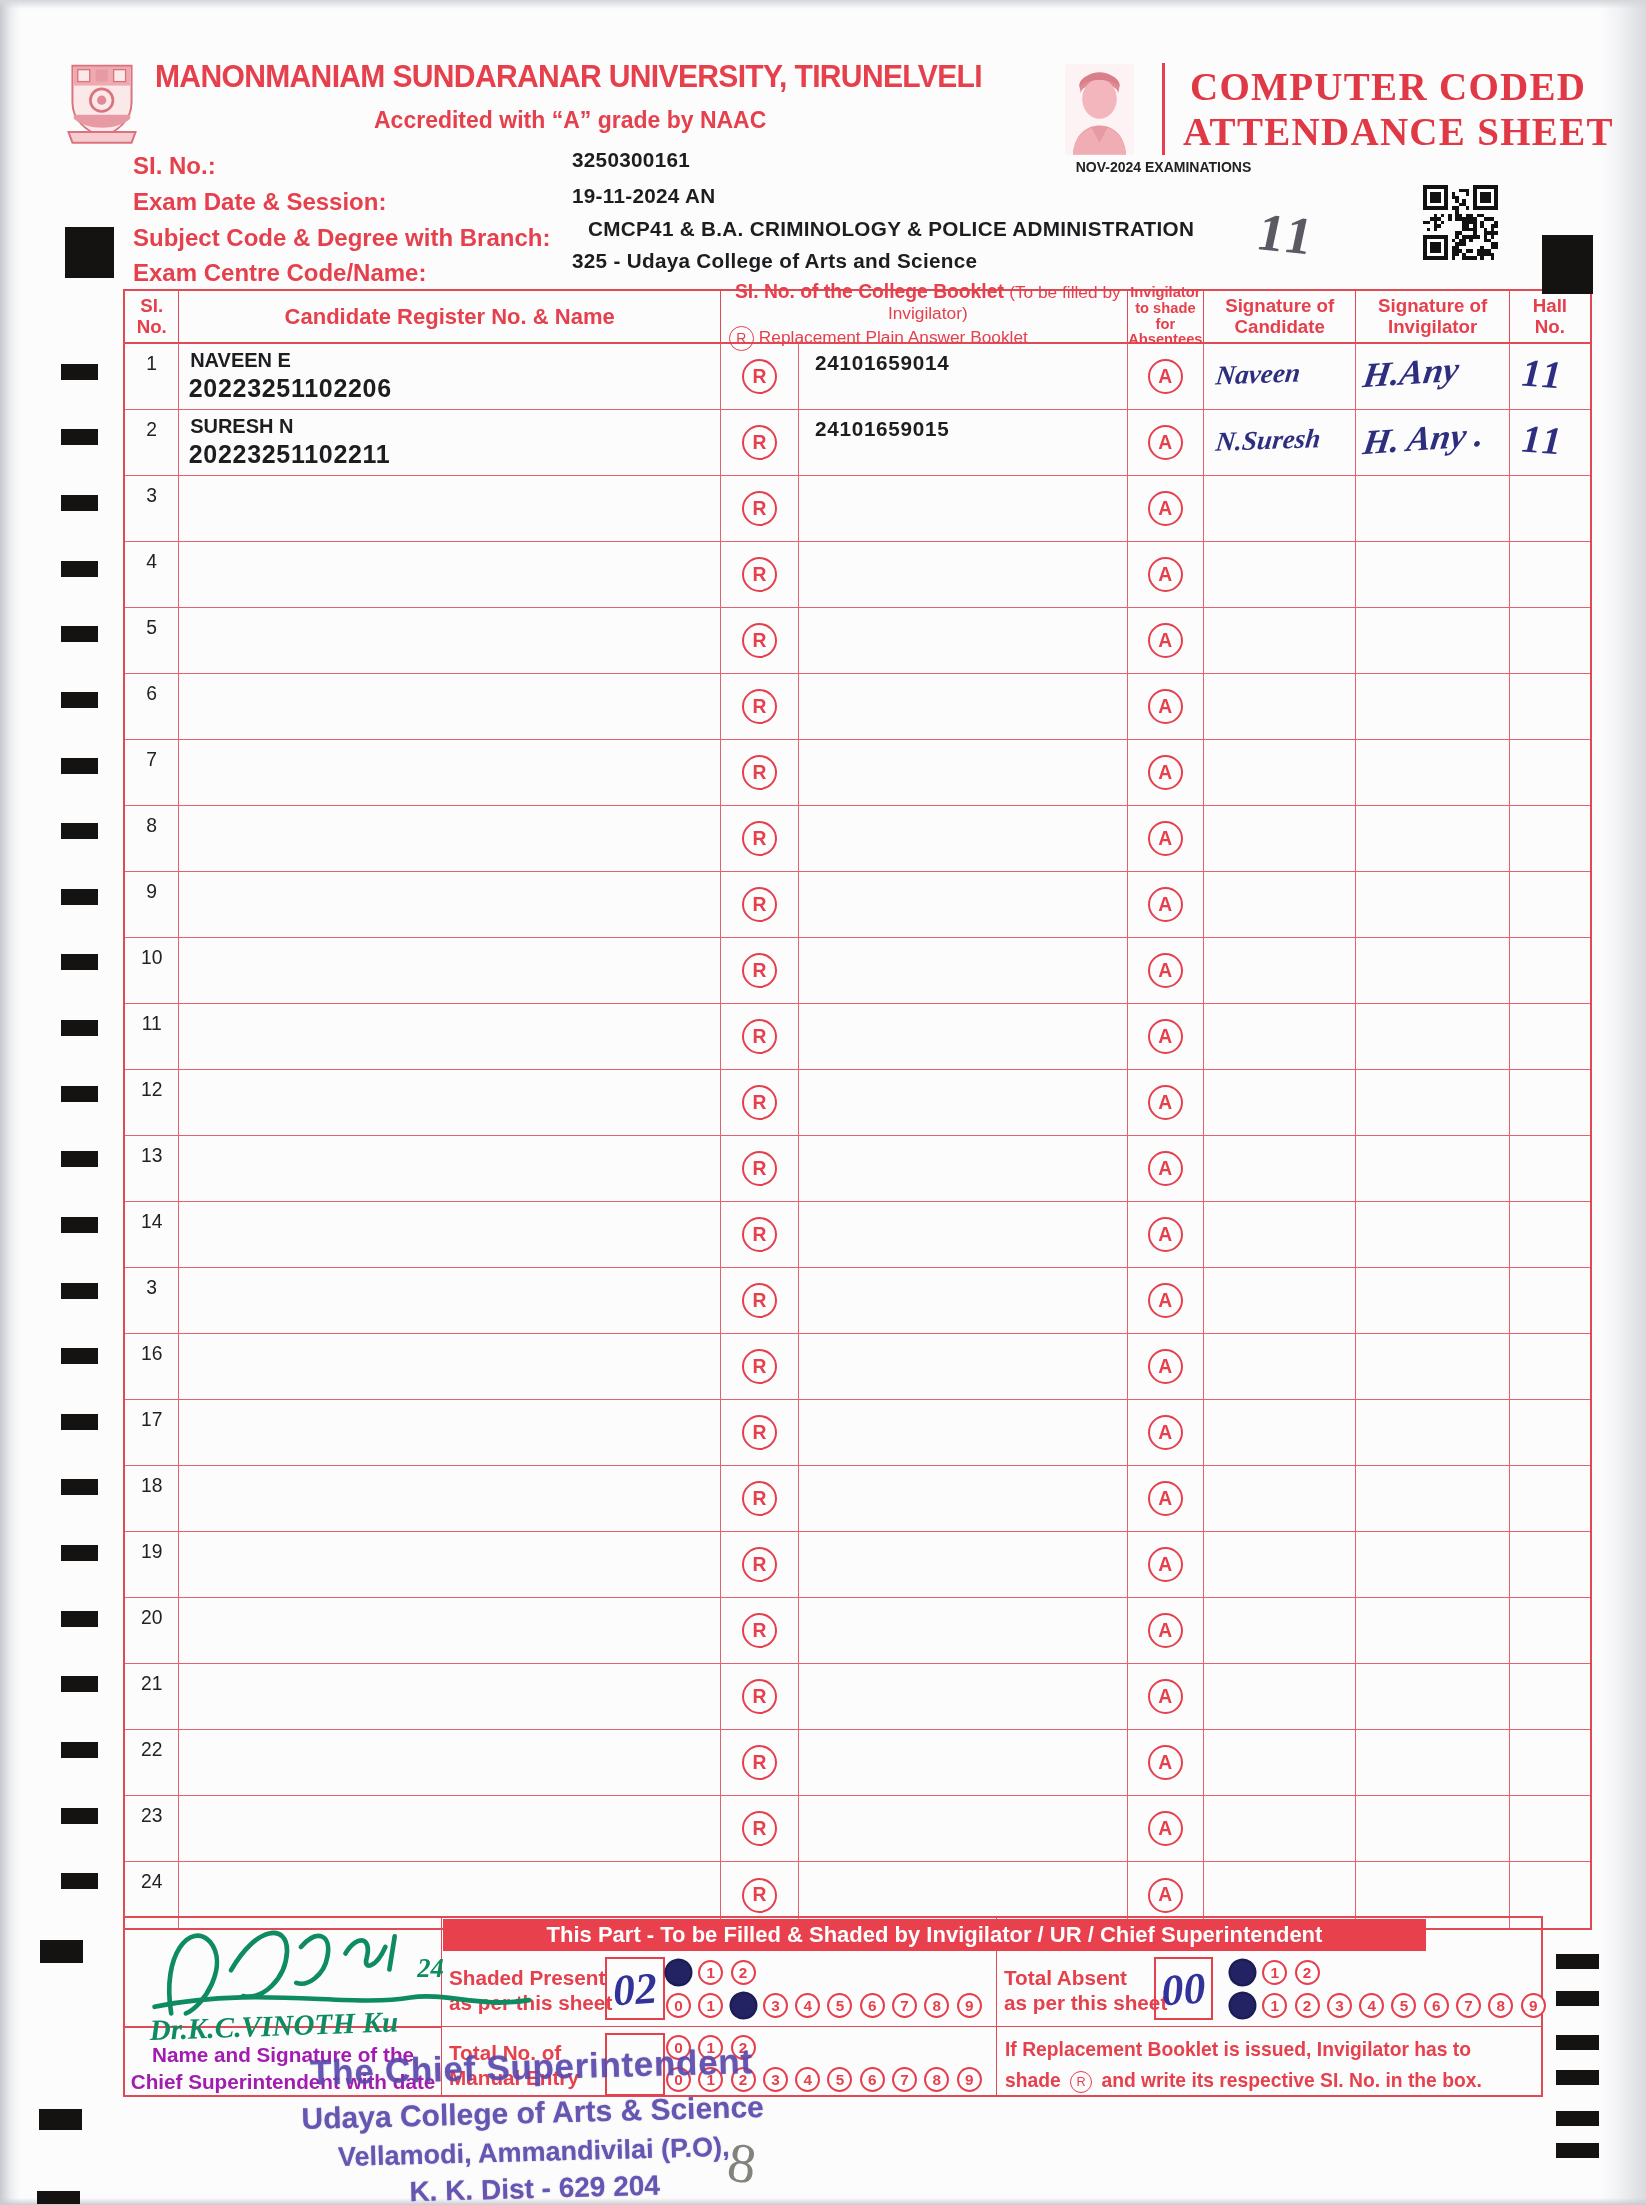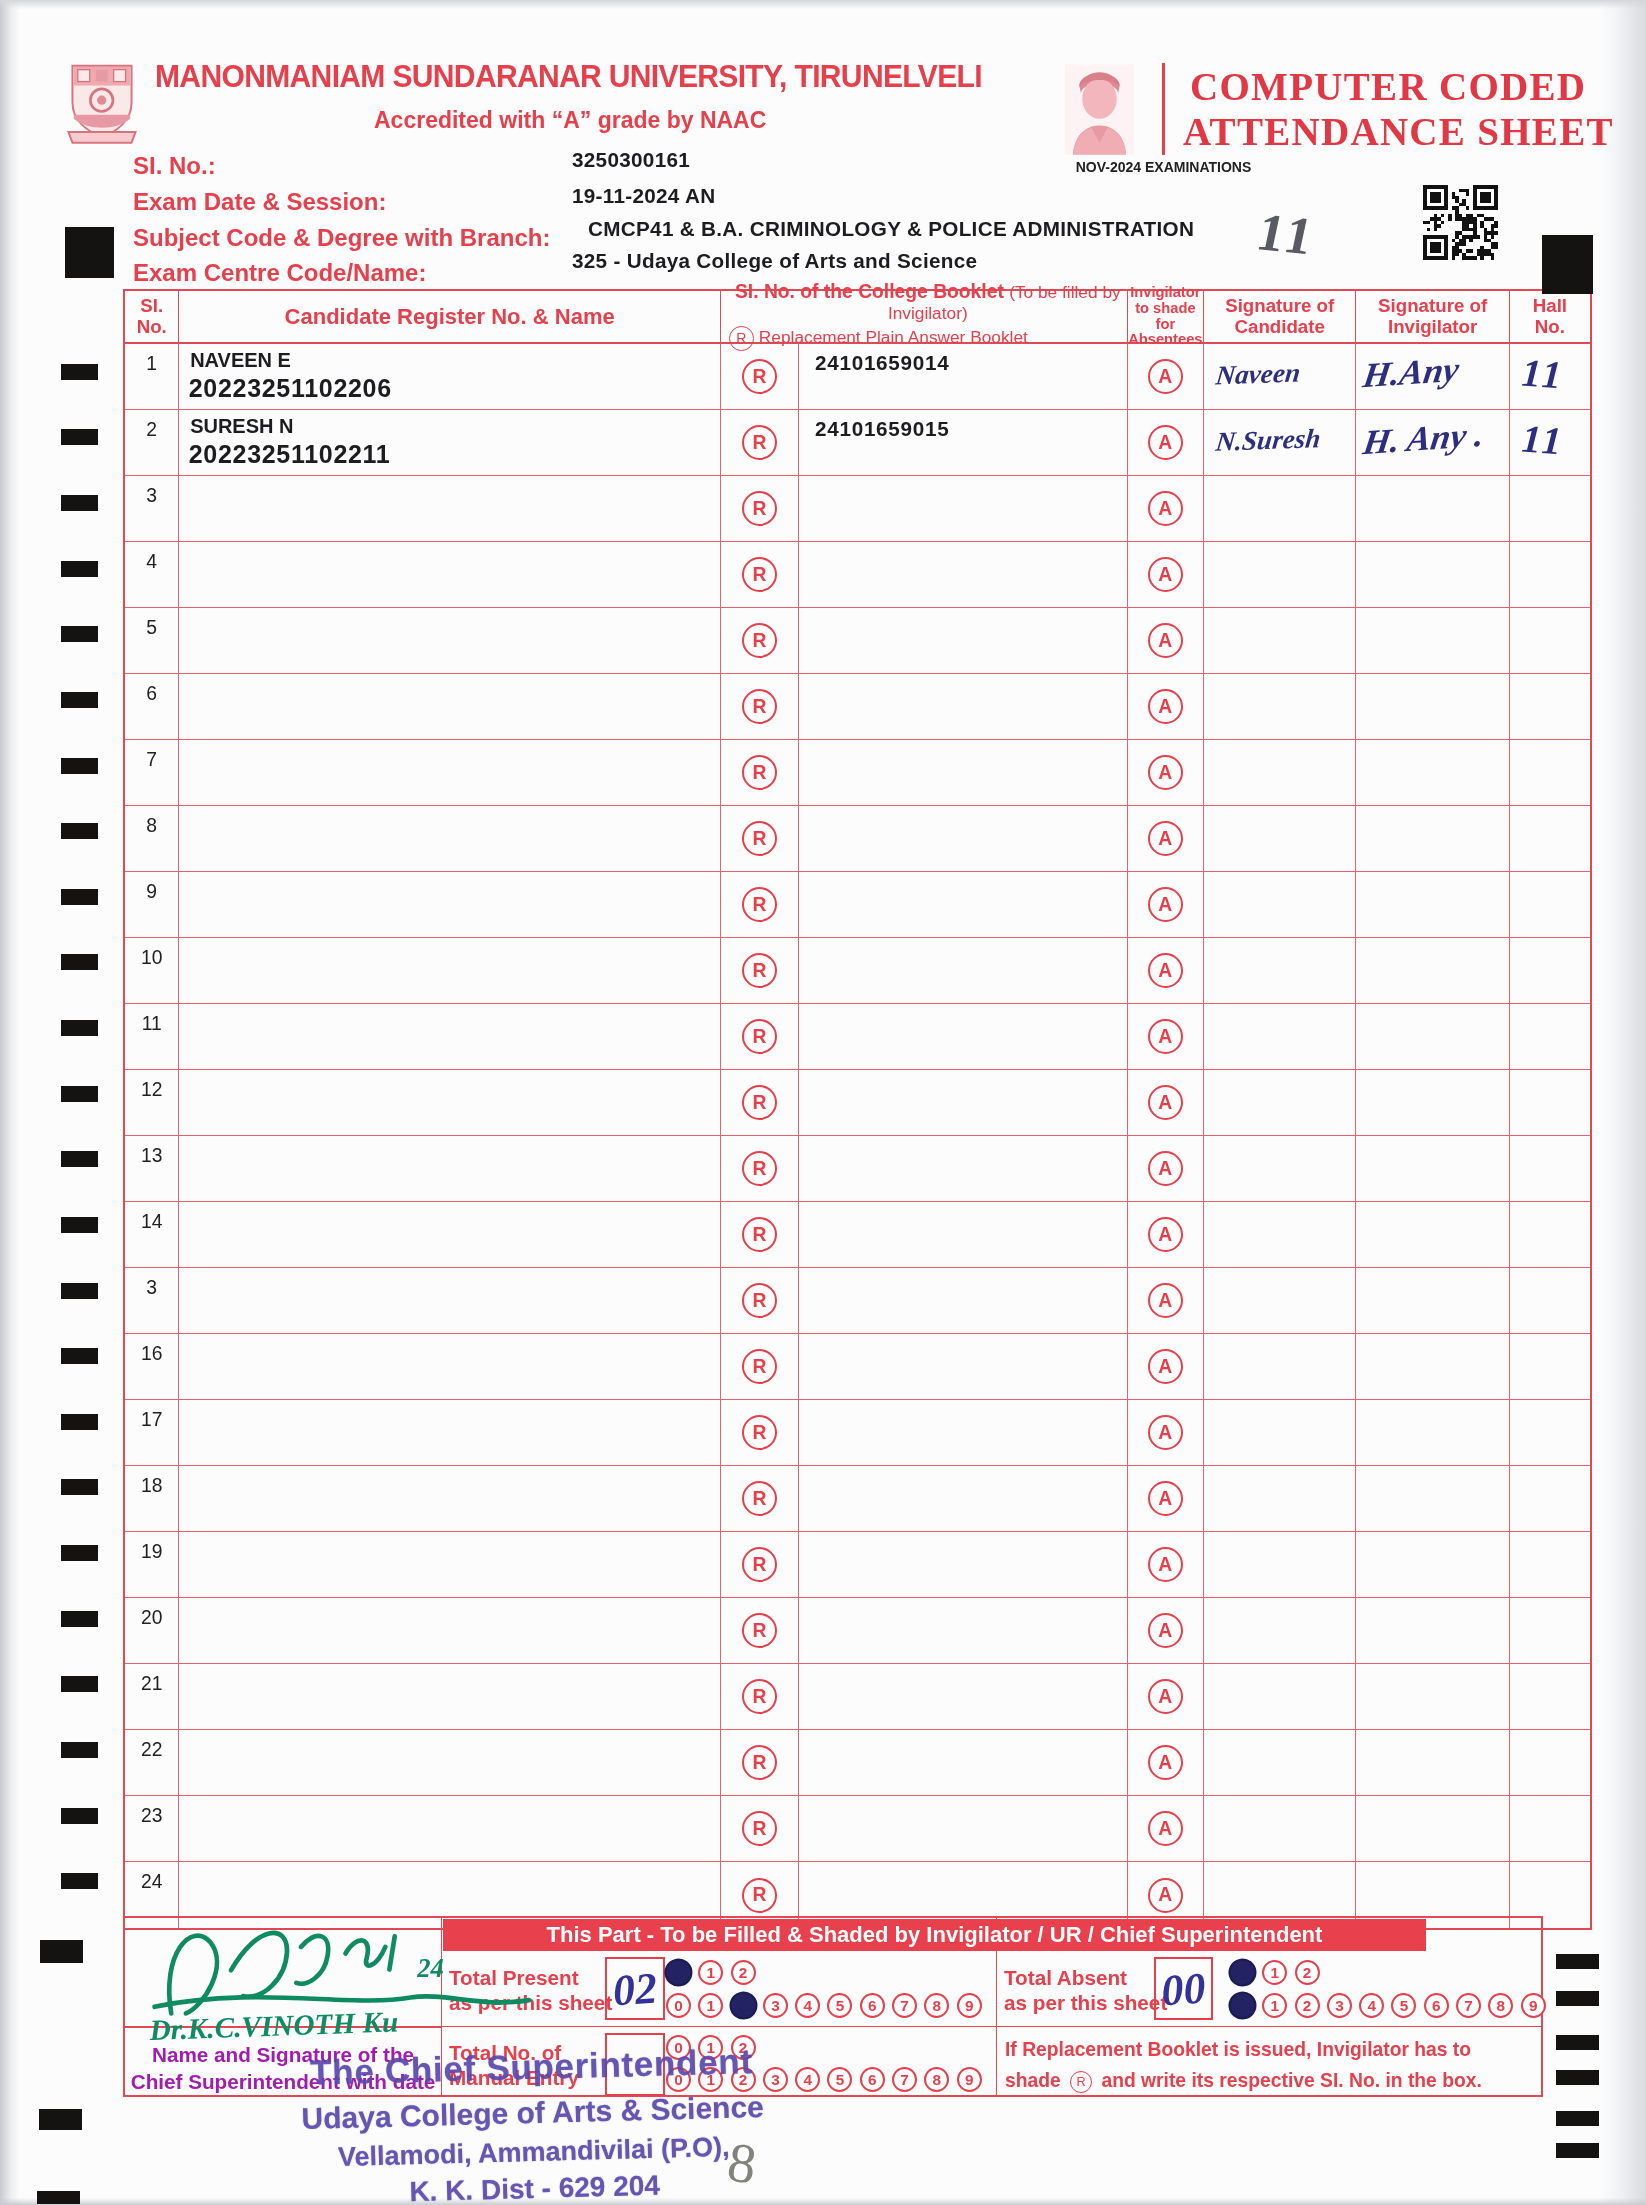--- a/index.html
+++ b/index.html
@@ -969,21 +969,21 @@
   <div class="abs bblock">
     <div class="vline" style="left:316px;"></div>
     <div class="vline" style="left:871px;"></div>
     <div class="hline"></div>
     <div class="hline2"></div>
     <div class="bb-band">
         <span>This Part - To be Filled &amp; Shaded by Invigilator / UR / Chief Superintendent</span>
       </div>
 
     <div class="tp-label" style="left:324px;top:48px;">
-      <div>Total Present</div>
+      <div>Shaded Present</div>
       <div>as per this sheet</div>
     </div>
     <div class="wbox" style="left:480px;top:39px;width:60px;height:63px;">
       <span class="boxval" style="margin-top:5.3px;">02</span>
     </div>
     <div class="brow" style="left:541px;top:42px;" id="pb-tens">
         <span class="bubble filled">0</span>
         <span class="bubble">1</span>
         <span class="bubble">2</span>
       </div>

